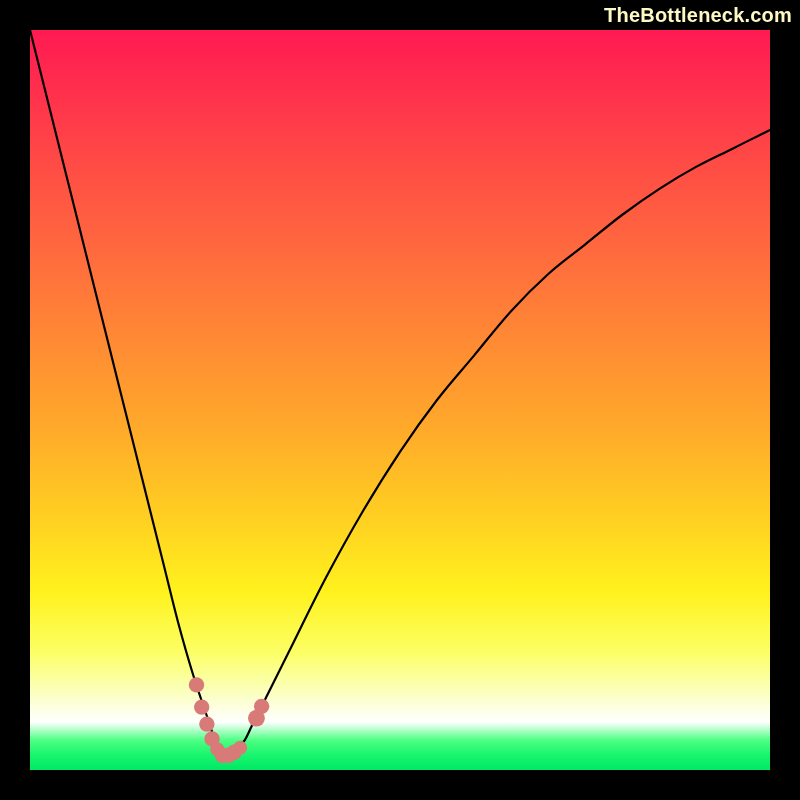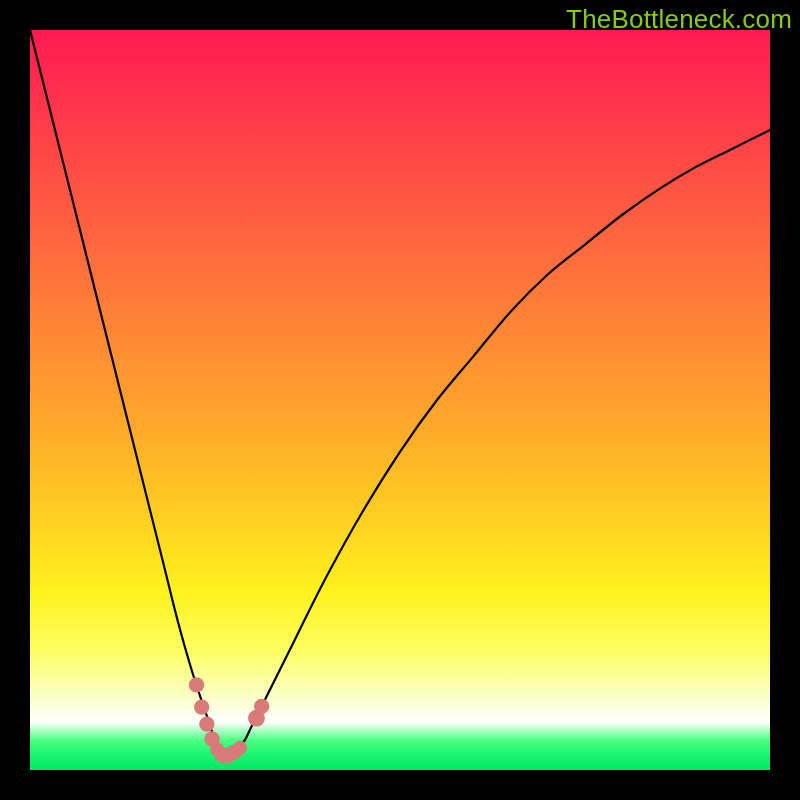--- a/index.html
+++ b/index.html
@@ -43,24 +43,24 @@
       #ffffff 93.5%,
       #4cff82 96%,
       #18f56e 98%,
       #00e865 100%
     );
   }
   .watermark {
     position: absolute;
     top: 4px;
     right: 8px;
-    color: #84cc16;
-    font-size: 26px;
+    color: #fef9c3;
+    font-size: 20px;
     letter-spacing: 0.2px;
-    font-weight: 400;
+    font-weight: 700;
   }
   svg.curves {
     position: absolute;
     left: 0; top: 0;
     width: 740px; height: 740px;
     overflow: visible;
   }
   .curve {
     fill: none;
     stroke: #000;

